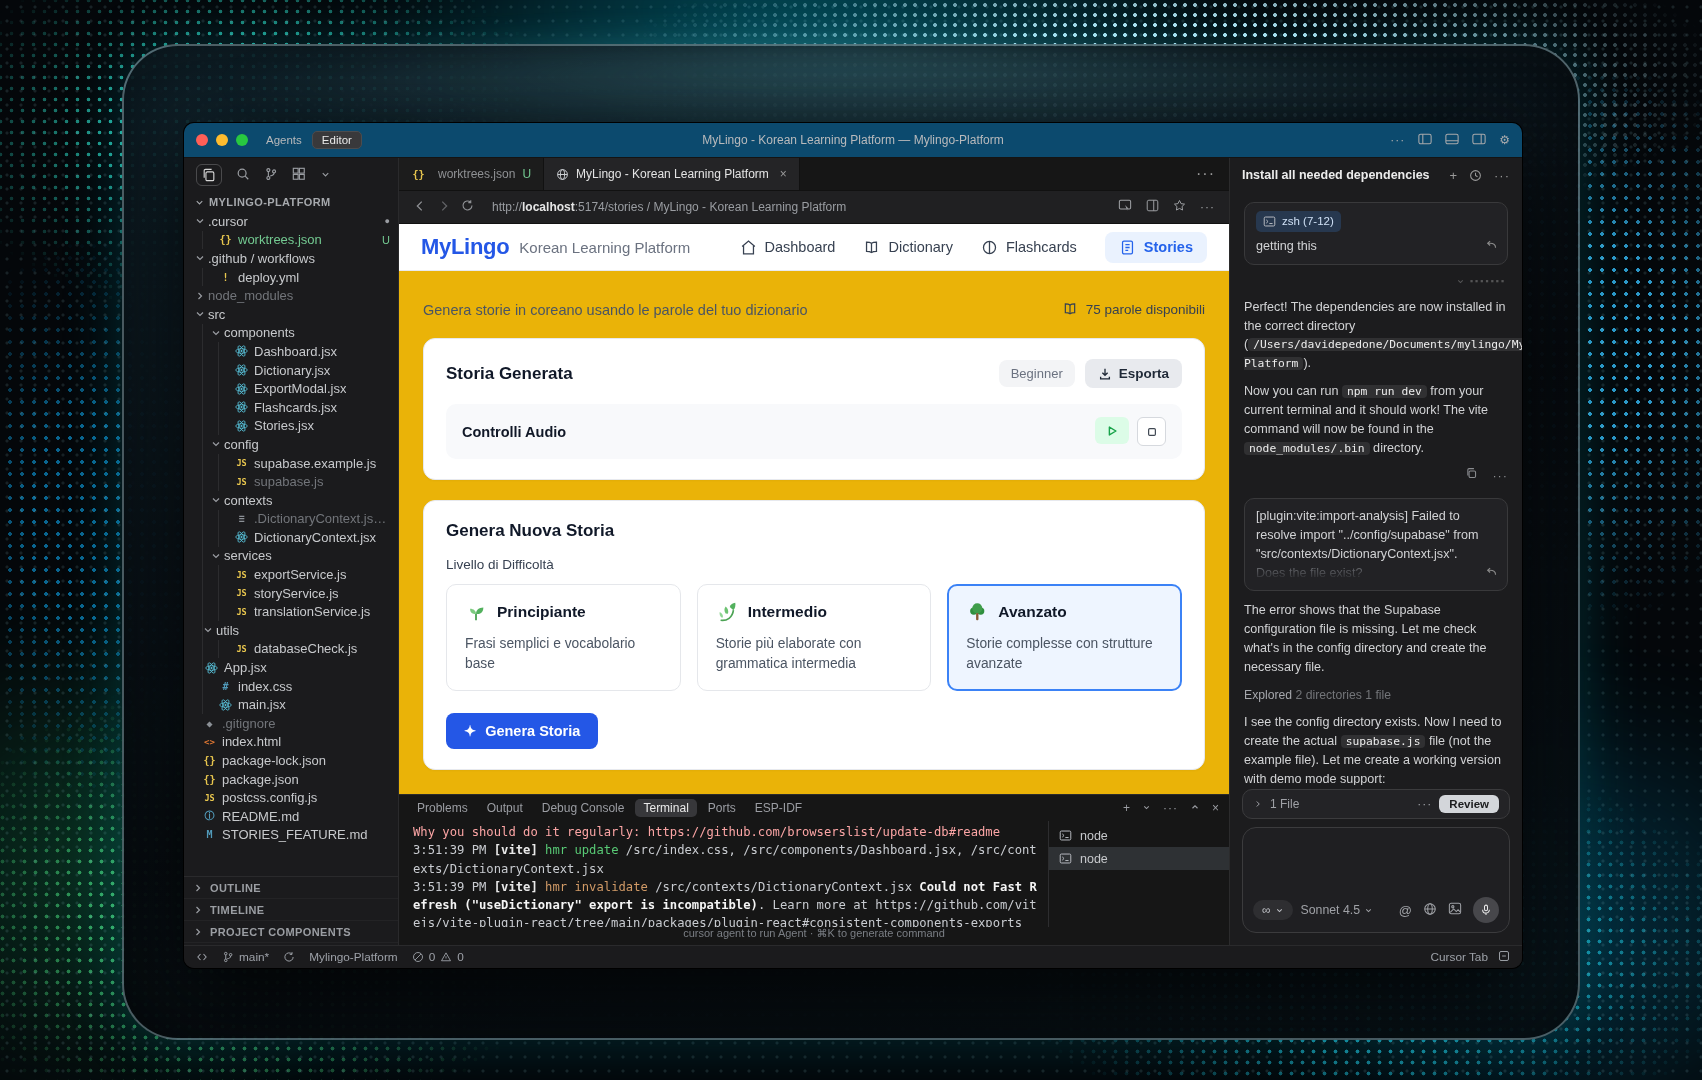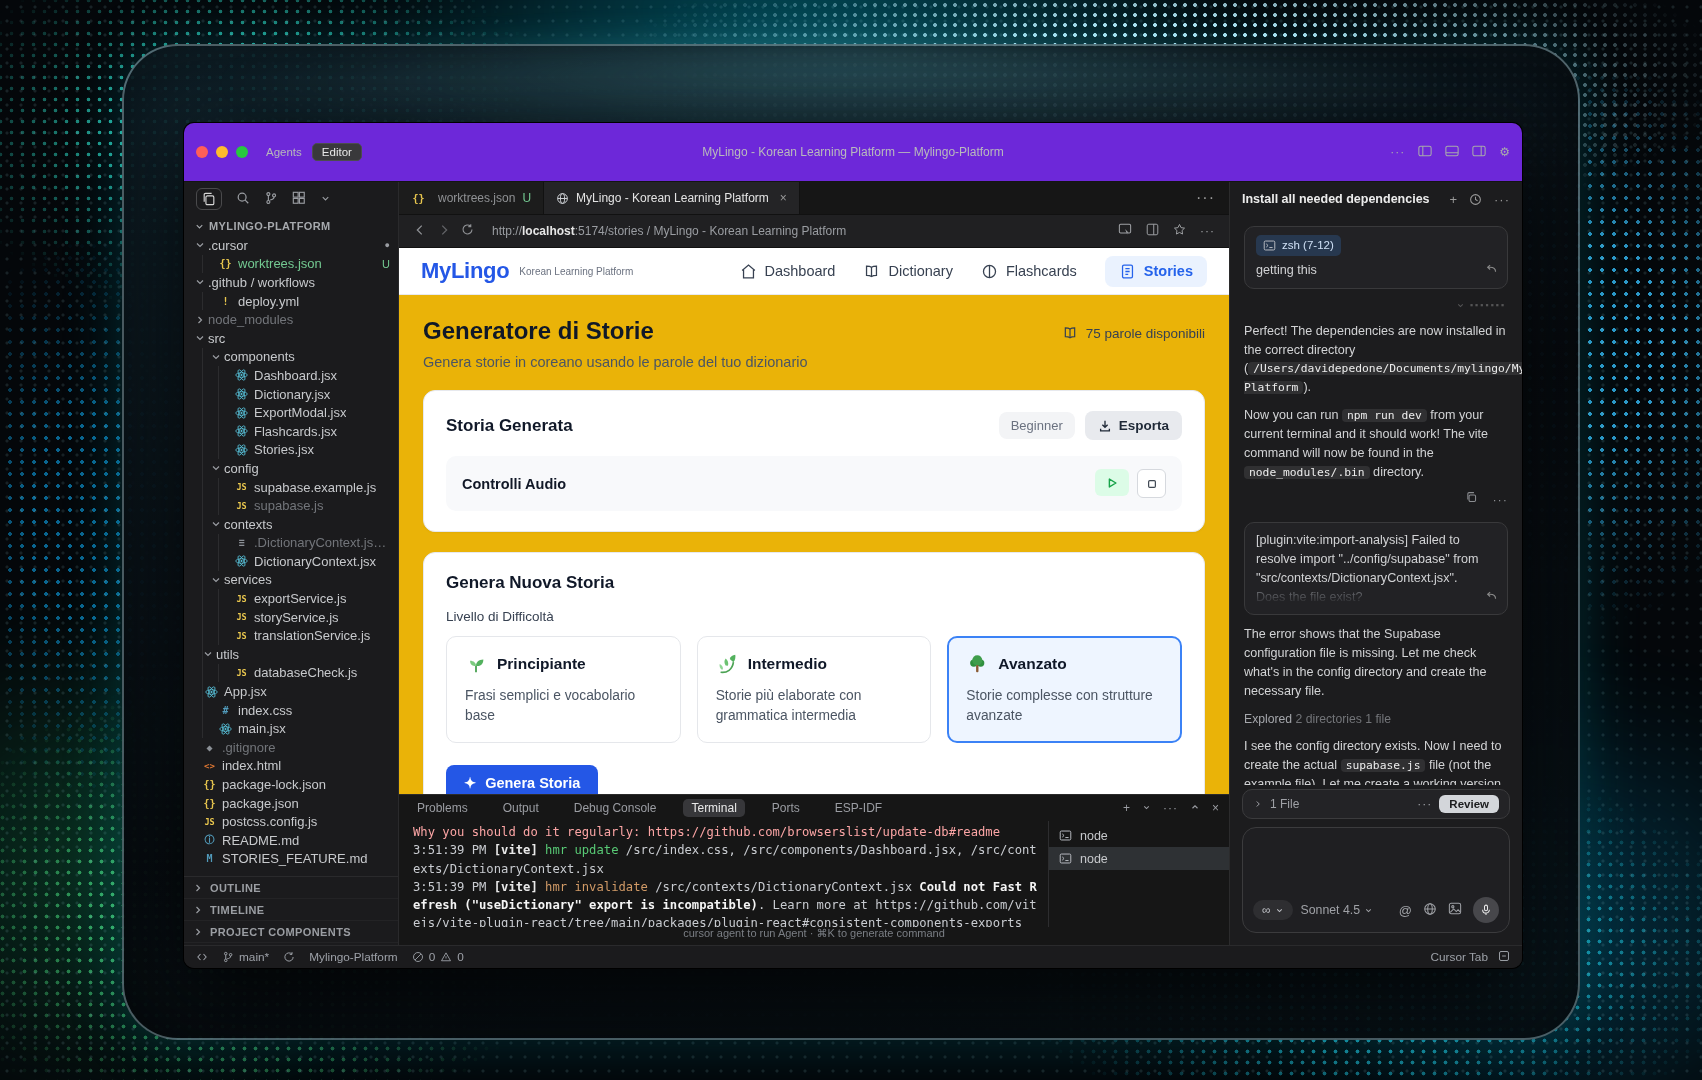--- a/index.html
+++ b/index.html
@@ -14,22 +14,22 @@
   .frame{position:absolute;left:122px;top:44px;right:122px;bottom:40px;border-radius:56px;
     border:2px solid rgba(190,225,235,.38);
     background:linear-gradient(160deg,rgba(18,38,48,.90),rgba(8,13,18,.96) 55%,rgba(10,22,28,.92));
     box-shadow:0 0 60px rgba(0,190,215,.22), inset 0 0 90px rgba(0,0,0,.55);}
   .frame-sheen{position:absolute;left:160px;top:44px;right:160px;height:120px;border-radius:50%;
     background:radial-gradient(ellipse at 50% 0%,rgba(120,220,235,.30),transparent 70%);filter:blur(18px);}
   
   .window{position:absolute;left:184px;top:123px;width:1338px;height:845px;border-radius:10px;
     background:#1a1a1c;box-shadow:0 30px 80px rgba(0,0,0,.75), 0 0 0 1px #000;
     display:flex;flex-direction:column;overflow:hidden;color:#cccccc;}
-  .titlebar{height:34px;background:#6d28d9;border-bottom:1px solid #141414;display:flex;align-items:center;
-    padding:12px 12px;position:relative;flex:0 0 auto;}
+  .titlebar{height:34px;background:#0c4a6e;border-bottom:1px solid #141414;display:flex;align-items:center;
+    padding:0 12px;position:relative;flex:0 0 auto;}
   .lights{display:flex;gap:8px;}
   .light{width:12px;height:12px;border-radius:50%;}
   .mode-tabs{display:flex;gap:10px;margin-left:18px;font-size:11.5px;color:#b7b8ba;align-items:center;}
   .mode-chip{border:1px solid #4c4c4e;background:#39393b;border-radius:5px;padding:2px 9px;color:#e8e8e8;}
   .win-title{position:absolute;left:0;right:0;text-align:center;font-size:12px;color:#b9babc;pointer-events:none;}
   .win-icons{margin-left:auto;display:flex;gap:13px;color:#a9aaac;align-items:center;z-index:1;font-size:12px;}
   .main{flex:1;display:flex;min-height:0;}
   
   .sidebar{width:214px;flex:0 0 auto;background:#1b1b1d;border-right:1px solid #2a2a2c;display:flex;flex-direction:column;font-size:13px;}
   .acticons{height:34px;display:flex;align-items:center;gap:14px;padding:0 12px;color:#9a9da2;}
@@ -64,21 +64,21 @@
   .tabs-more{margin-left:auto;display:flex;align-items:center;padding:0 14px;color:#9a9a9a;}
   .browserbar{height:32px;background:#202022;display:flex;align-items:center;gap:10px;padding:0 14px;
     flex:0 0 auto;font-size:12px;color:#8e9094;border-bottom:1px solid #111;}
   .urltext{margin-left:8px;color:#9a9da2;}
   .urltext b{color:#e6e6e6;font-weight:bold;}
   .bicons{margin-left:auto;display:flex;gap:14px;align-items:center;color:#9fa1a5;}
   
   .webpage{flex:1;min-height:0;background:#eab308;color:#111827;overflow:hidden;}
   .app-header{height:46px;background:#fff;border-bottom:1px solid #e8eaee;display:flex;align-items:center;padding:0 22px;}
   .brand{font-size:22px;font-weight:bold;color:#2457e6;letter-spacing:-.3px;}
-  .brand-sub{font-size:10px;color:#6b7280;margin-left:10px;}
+  .brand-sub{font-size:15px;color:#6b7280;margin-left:10px;}
   .nav{margin-left:auto;display:flex;align-items:center;gap:28px;}
   .nav-item{display:flex;align-items:center;gap:8px;font-size:14.5px;color:#374151;}
   .nav-item.active{background:#eaf2fe;color:#2563eb;padding:7px 14px;border-radius:8px;gap:8px;font-weight:bold;}
   .page{padding:22px 24px 0;}
   .page-head{display:flex;justify-content:space-between;align-items:flex-start;}
   .h1{font-size:24px;font-weight:bold;color:#101828;}
   .subtitle{font-size:14.5px;color:#4b5563;margin-top:9px;}
   .words{display:flex;align-items:center;gap:8px;font-size:13.5px;color:#374151;margin-top:8px;}
   .card{background:#fff;border:1px solid #e7e9ee;border-radius:12px;padding:20px 22px;margin-top:20px;
     box-shadow:0 1px 2px rgba(16,24,40,.04);}
@@ -95,21 +95,21 @@
   .chipgray{background:#f3f4f6;color:#6b7280;font-size:13px;padding:6px 12px;border-radius:8px;}
   .export{display:flex;align-items:center;gap:7px;background:#e8eaee;color:#1f2937;font-size:13.5px;font-weight:bold;
     padding:7px 13px;border-radius:8px;}
   .controls-row{margin-top:16px;background:#f8f9fb;border-radius:10px;padding:13px 16px;display:flex;align-items:center;}
   .controls-label{font-size:14.5px;font-weight:bold;color:#111827;}
   .audio-btns{margin-left:auto;display:flex;gap:8px;}
   .playbtn{width:34px;height:27px;background:#dcfce7;border-radius:6px;display:flex;align-items:center;justify-content:center;}
   .stopbtn{width:27px;height:27px;background:#fff;border:1px solid #d6d9de;border-radius:6px;display:flex;align-items:center;justify-content:center;}
   
   .terminal{flex:0 0 150px;background:#161616;border-top:1px solid #2b2b2b;display:flex;flex-direction:column;min-height:0;}
-  .termtabs{height:26px;display:flex;align-items:center;gap:19px;padding:0 10px;flex:0 0 auto;}
+  .termtabs{height:26px;display:flex;align-items:center;gap:3px;padding:0 10px;flex:0 0 auto;}
   .ttab{font-size:12px;color:#9b9da3;padding:2px 8px;border-radius:5px;}
   .ttab.active{background:#37373a;color:#e9e9e9;}
   .termicons{margin-left:auto;display:flex;gap:12px;color:#9b9da3;font-size:12px;align-items:center;}
   .termbody{flex:1;display:flex;min-height:0;}
   .termtext{flex:1;padding:2px 8px 0 14px;font-family:"DejaVu Sans Mono",monospace;font-size:12.2px;
     line-height:1.5;color:#c9ccd1;overflow:hidden;word-break:break-all;}
   .tl .y{color:#fca5a5;} .tl .g{color:#58c975;} .tl .o{color:#d19a66;}
   .tl .b{font-weight:bold;color:#e9e9e9;} .tl .bw{font-weight:bold;color:#f4f4f4;}
   .termlist{width:180px;flex:0 0 auto;border-left:1px solid #2d2d2f;padding-top:3px;}
   .proc{display:flex;align-items:center;gap:8px;height:23px;padding:0 10px;font-size:12.5px;color:#c7c9cc;}
@@ -553,21 +553,20 @@
                     <rect x="5" y="3" width="14" height="18" rx="2"></rect>
                     <path d="M9 8h6M9 12h6M9 16h4"></path>
                   </svg>
                   <span>Stories</span>
                 </span>
               </nav>
           </div>
           <div class="page">
             <div class="page-head">
               <div>
-                <div class="h1">Generatore di Storie</div>
                 <div class="subtitle">Genera storie in coreano usando le parole del tuo dizionario</div>
               </div>
               <div class="words">
                 <svg width="16" height="16" viewBox="0 0 24 24" fill="none" stroke="#374151" stroke-width="1.8">
                     <path d="M12 6c-1.7-1.2-4-1.6-7-1.6v13c3 0 5.3.4 7 1.6 1.7-1.2 4-1.6 7-1.6v-13c-3 0-5.3.4-7 1.6z"></path>
                     <path d="M12 6v13"></path>
                   </svg>
                 <span>75 parole disponibili</span>
               </div>
             </div>

